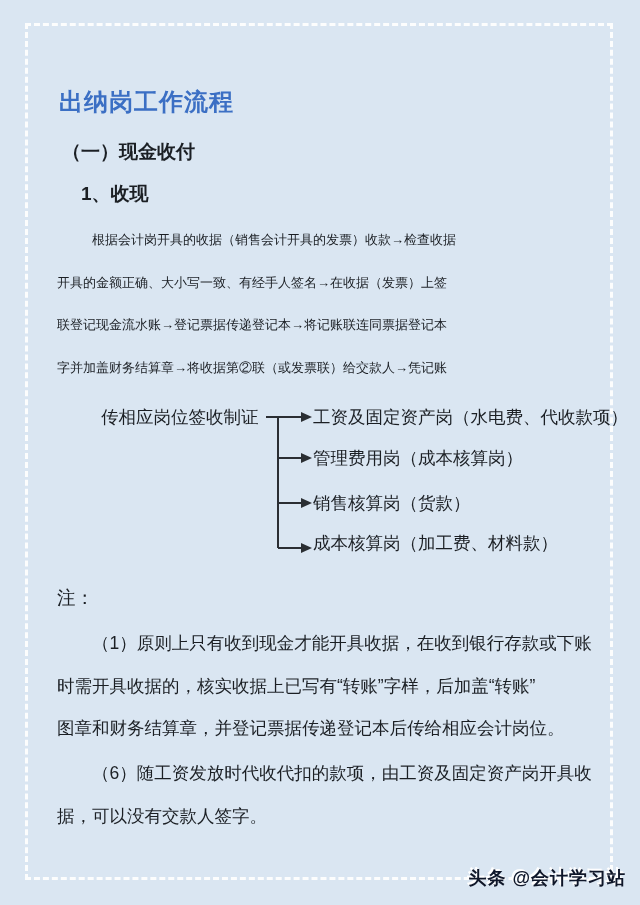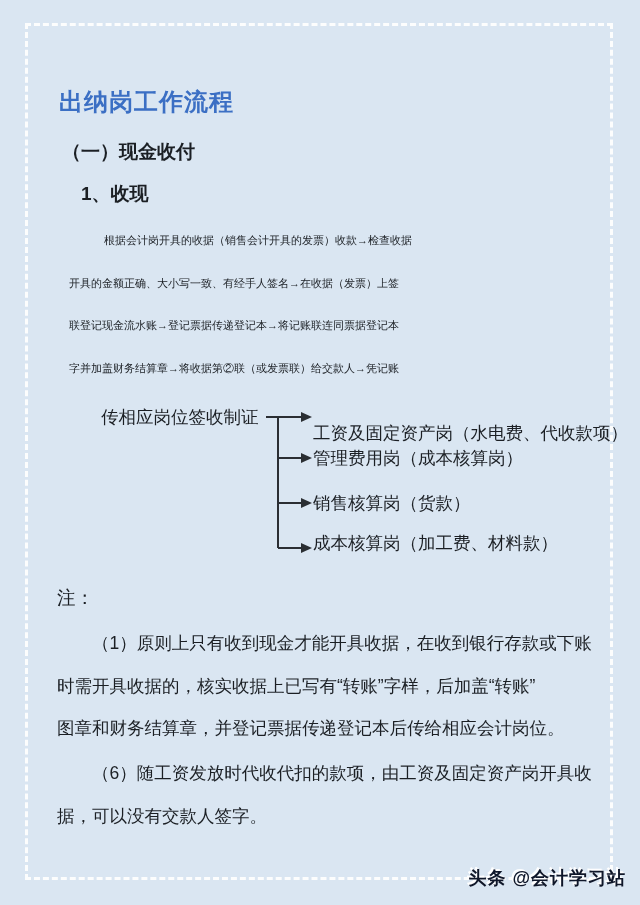--- a/index.html
+++ b/index.html
@@ -36,23 +36,23 @@
   }
   .sub-heading {
     position: absolute;
     left: 81px; top: 181px;
     font-size: 19px;
     font-weight: bold;
     white-space: nowrap;
   }
   .para {
     position: absolute;
-    left: 69px; top: 219px;
+    left: 57px; top: 219px;
     width: 530px;
-    font-size: 11px;
+    font-size: 13px;
     line-height: 42.5px;
   }
   .para .line, .note .line { white-space: nowrap; }
   .indent { text-indent: 35px; }
   .diagram {
     position: absolute;
     left: 57px; top: 400px;
     width: 530px; height: 170px; margin-left: 44px;
   }
   .diagram .lead {
@@ -63,21 +63,21 @@
     white-space: nowrap;
   }
   .diagram svg { position: absolute; left: 161px; top: 0; }
   .branch {
     position: absolute;
     left: 212px;
     font-size: 17.5px;
     line-height: 22px;
     white-space: nowrap;
   }
-  .b0 { top: 22px; text-align: center; }
+  .b0 { top: 6px; text-align: center; }
   .b1 { top: 47px; }
   .b2 { top: 92px; }
   .b3 { top: 132px; }
   .note-label {
     position: absolute;
     left: 57px; top: 586px;
     font-size: 18.5px;
     line-height: 24px;
   }
   .note {

